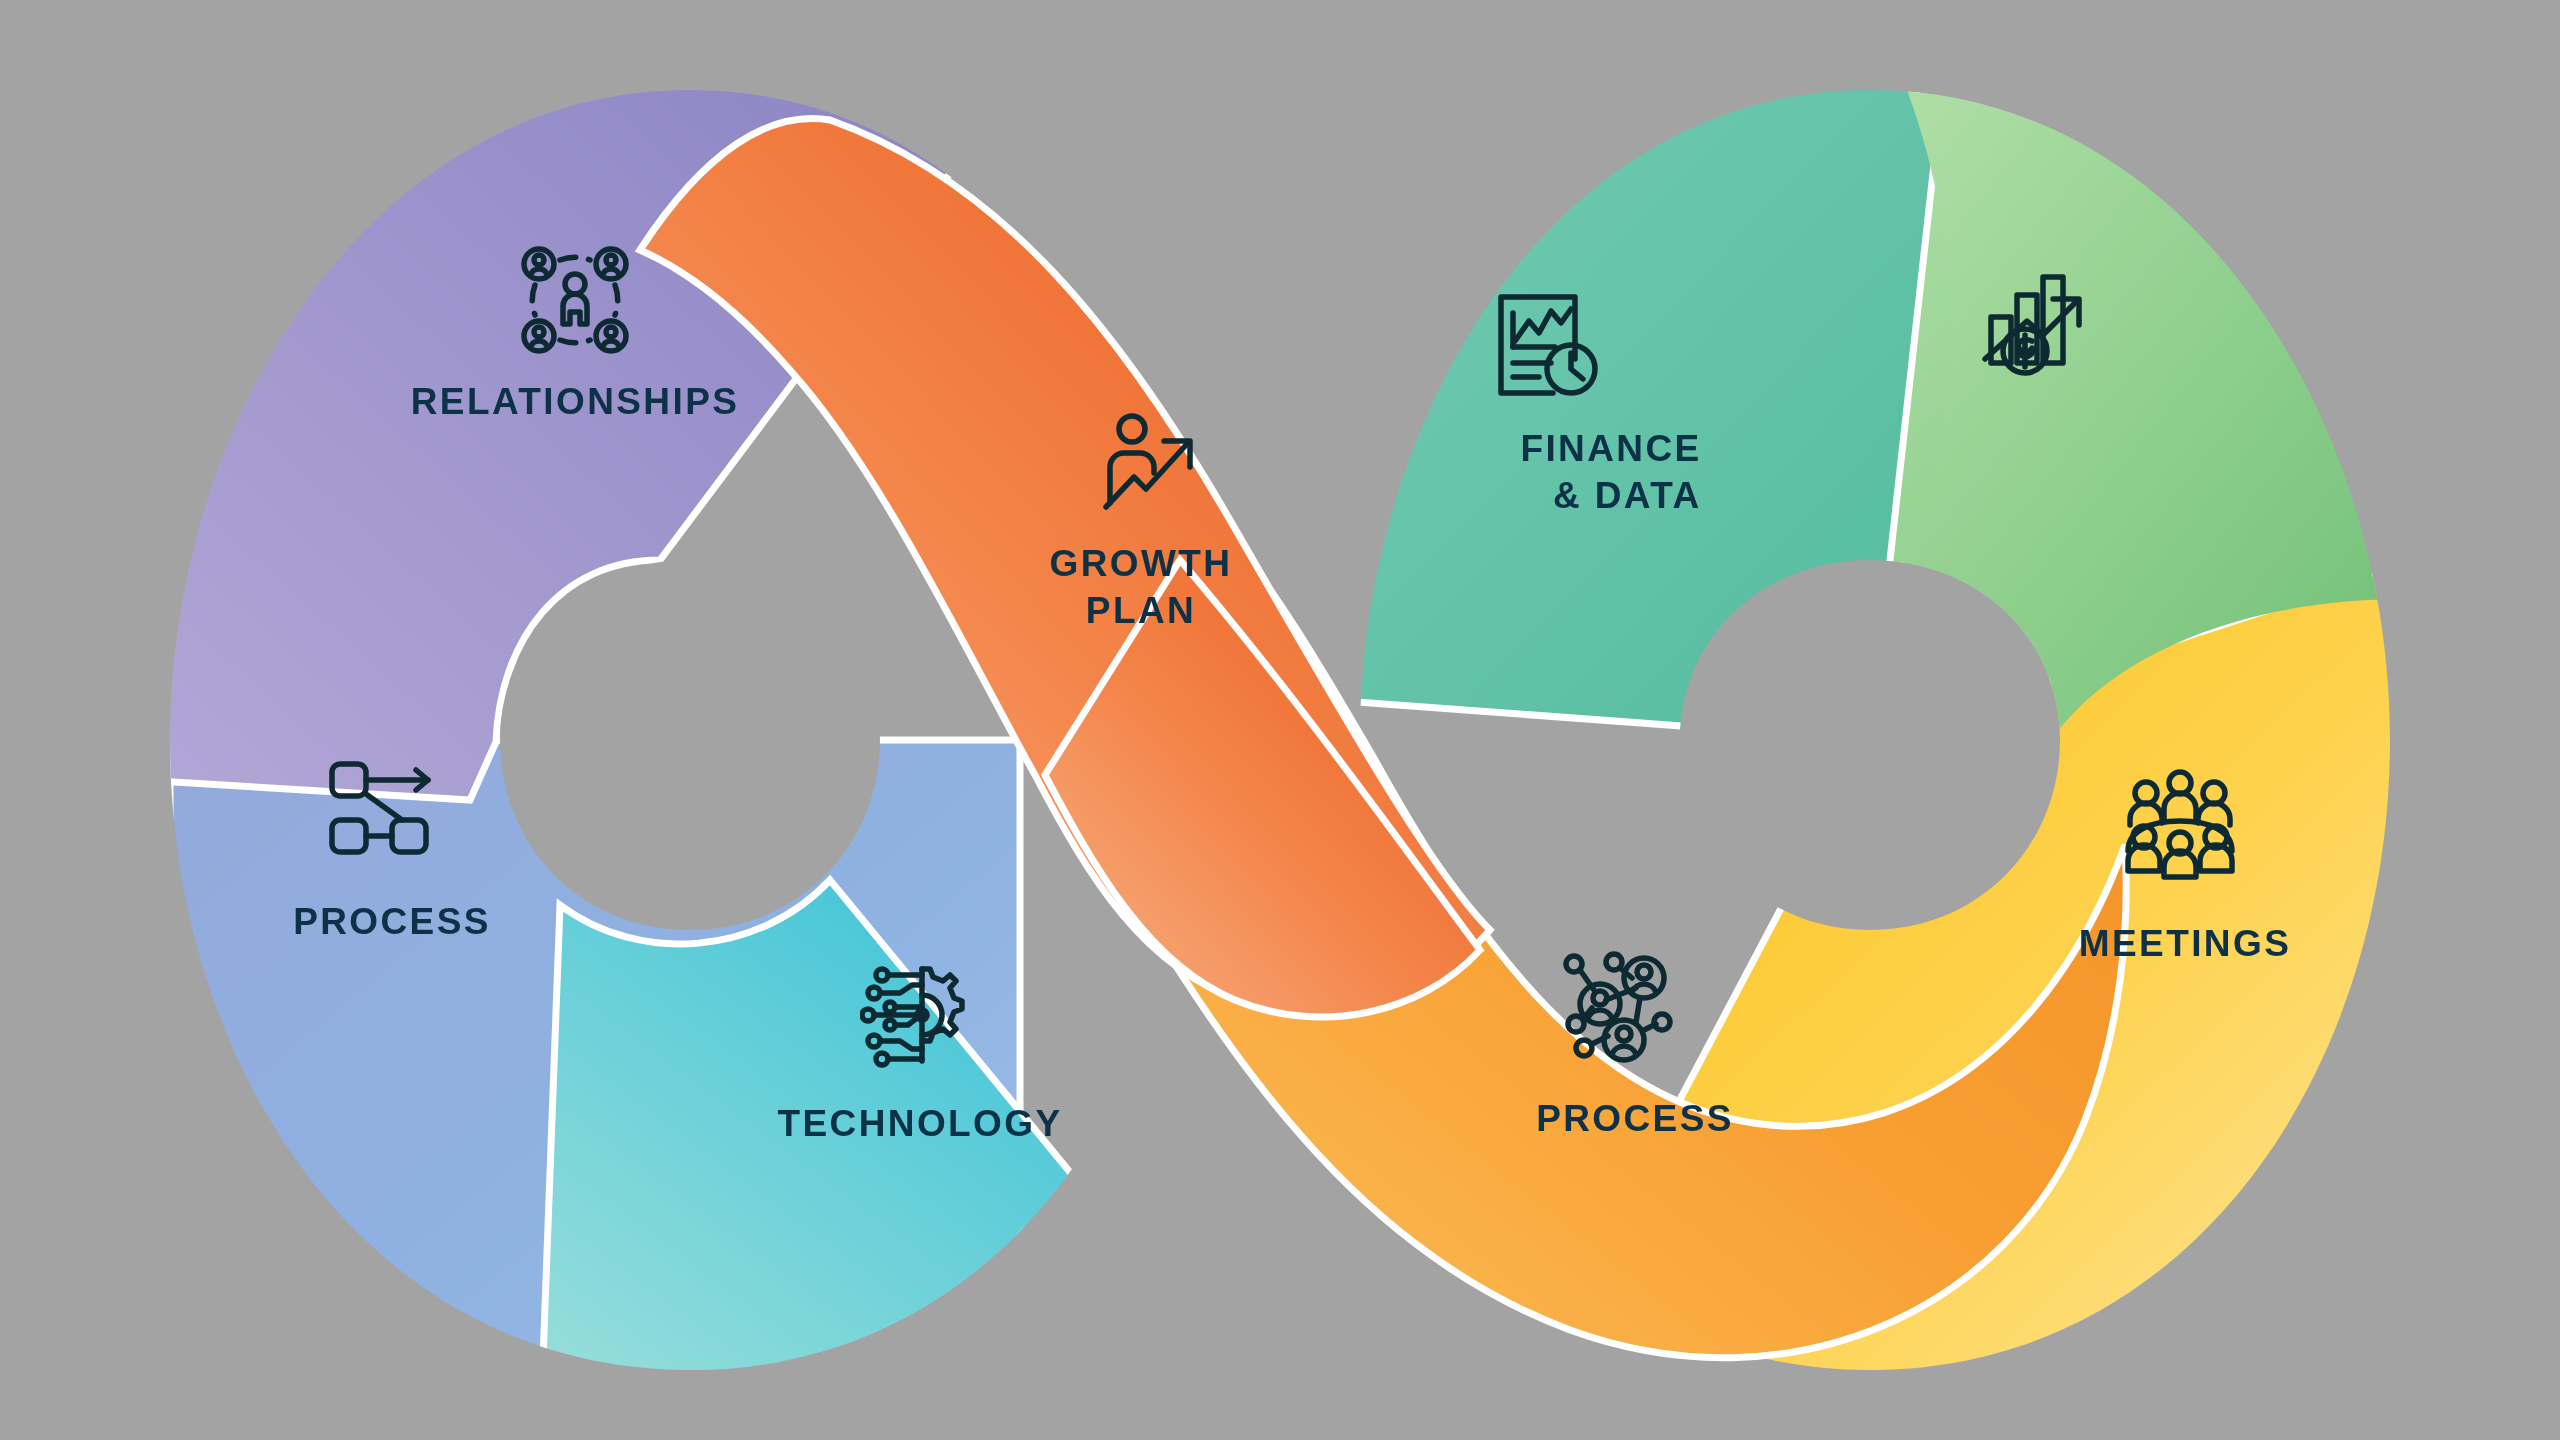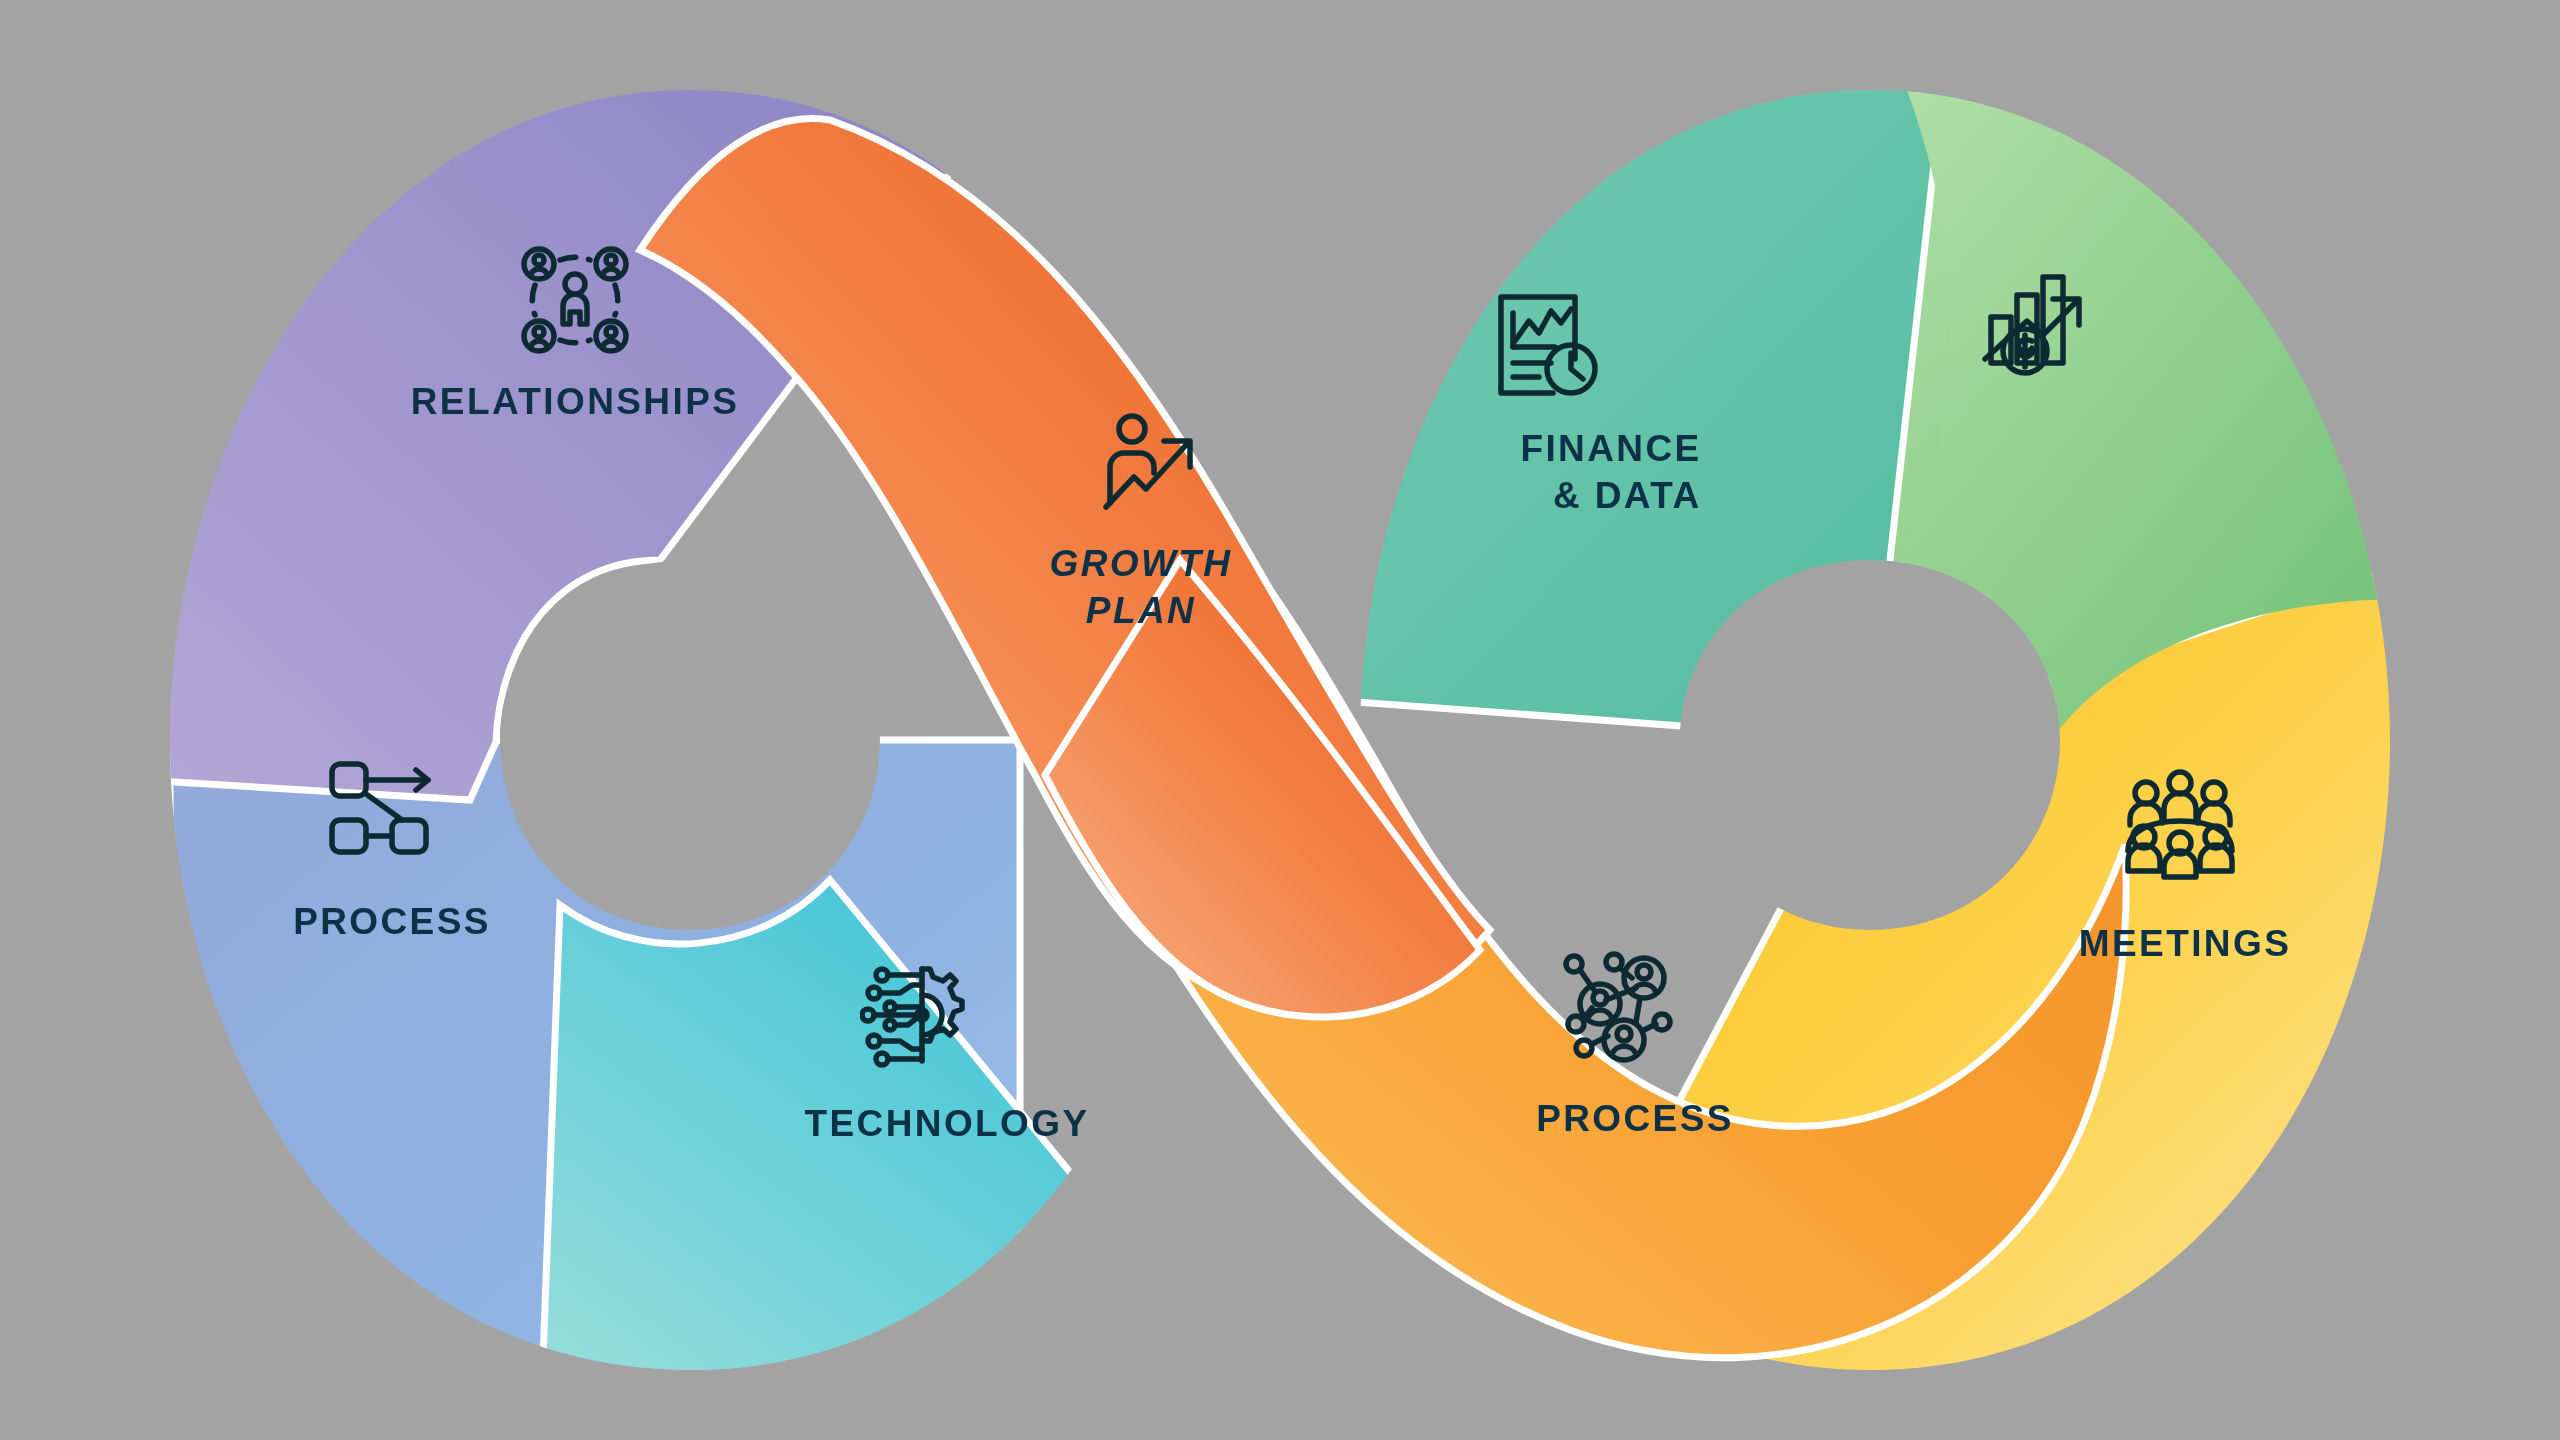--- a/index.html
+++ b/index.html
@@ -303,21 +303,21 @@
       <circle class="ico" cx="82" cy="22" r="7"></circle>
       <path class="ico" d="M70 42 a13 13 0 0 1 24 0"></path>
       <circle class="ico" cx="62" cy="90" r="20"></circle>
       <circle class="ico" cx="62" cy="84" r="7"></circle>
       <path class="ico" d="M50 104 a13 13 0 0 1 24 0"></path>
     </svg>
   </div>
 
   <div class="label" style="left:575px;top:378px;">RELATIONSHIPS</div>
   <div class="label" style="left:392px;top:898px;">PROCESS</div>
-  <div class="label" style="left:920px;top:1100px;margin-left:27px;">TECHNOLOGY</div>
-  <div class="label" style="left:1141px;top:540px;font-style:italic;">GROWTH
+  <div class="label" style="left:920px;top:1100px;">TECHNOLOGY</div>
+  <div class="label" style="left:1141px;top:540px;">GROWTH
 PLAN</div>
   <div class="label" style="left:1635px;top:1095px;">PROCESS</div>
   <div class="label" style="left:1611px;top:425px;text-align:right;">FINANCE
 &amp; DATA</div>
   <div class="label" style="left:2185px;top:920px;">MEETINGS</div>
 
 </div>
 
 </body></html>

